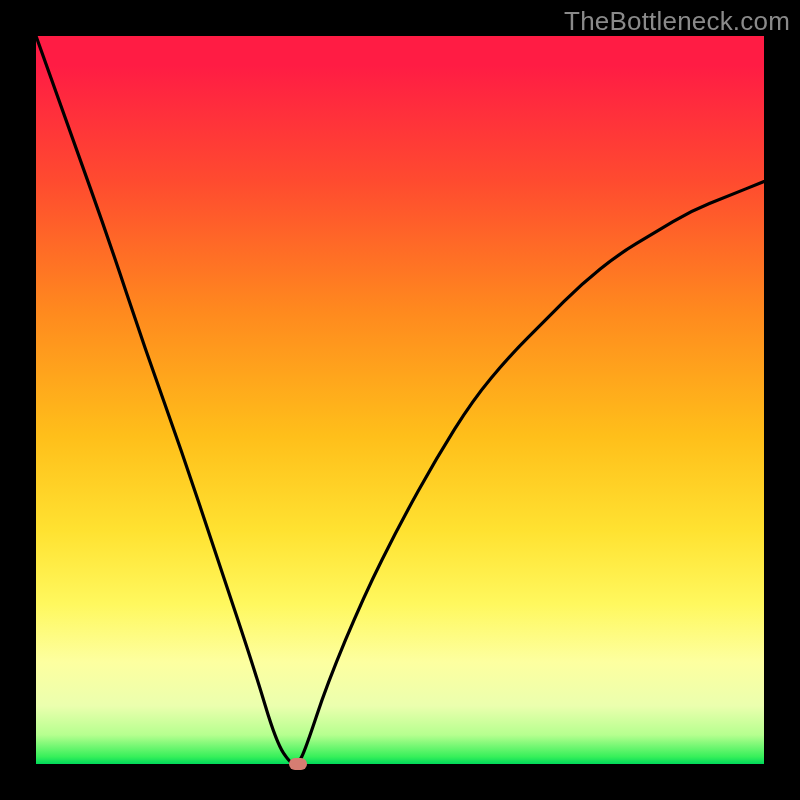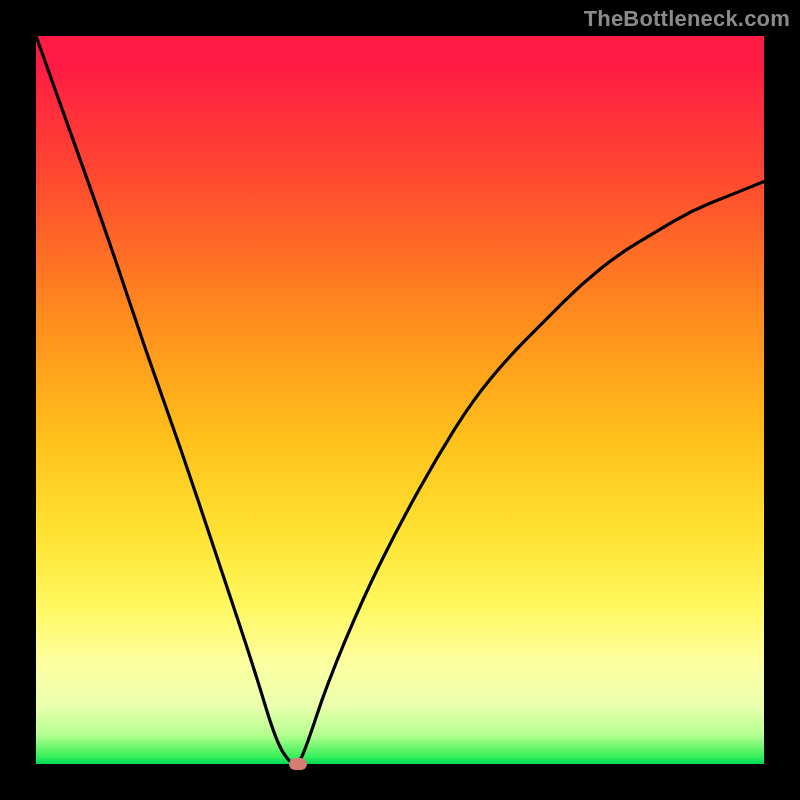--- a/index.html
+++ b/index.html
@@ -40,22 +40,22 @@
       #b6ff8f 96%,
       #37f05a 99%,
       #00d95a 100%
     );
   }
   .watermark {
     position: absolute;
     top: 6px;
     right: 10px;
     color: #8a8a8a;
-    font-size: 22px;
-    font-weight: 700;
+    font-size: 26px;
+    font-weight: 400;
     letter-spacing: 0.2px;
     user-select: none;
   }
   svg.curve {
     position: absolute;
     left: 0;
     top: 0;
     width: 728px;
     height: 728px;
     overflow: visible;

